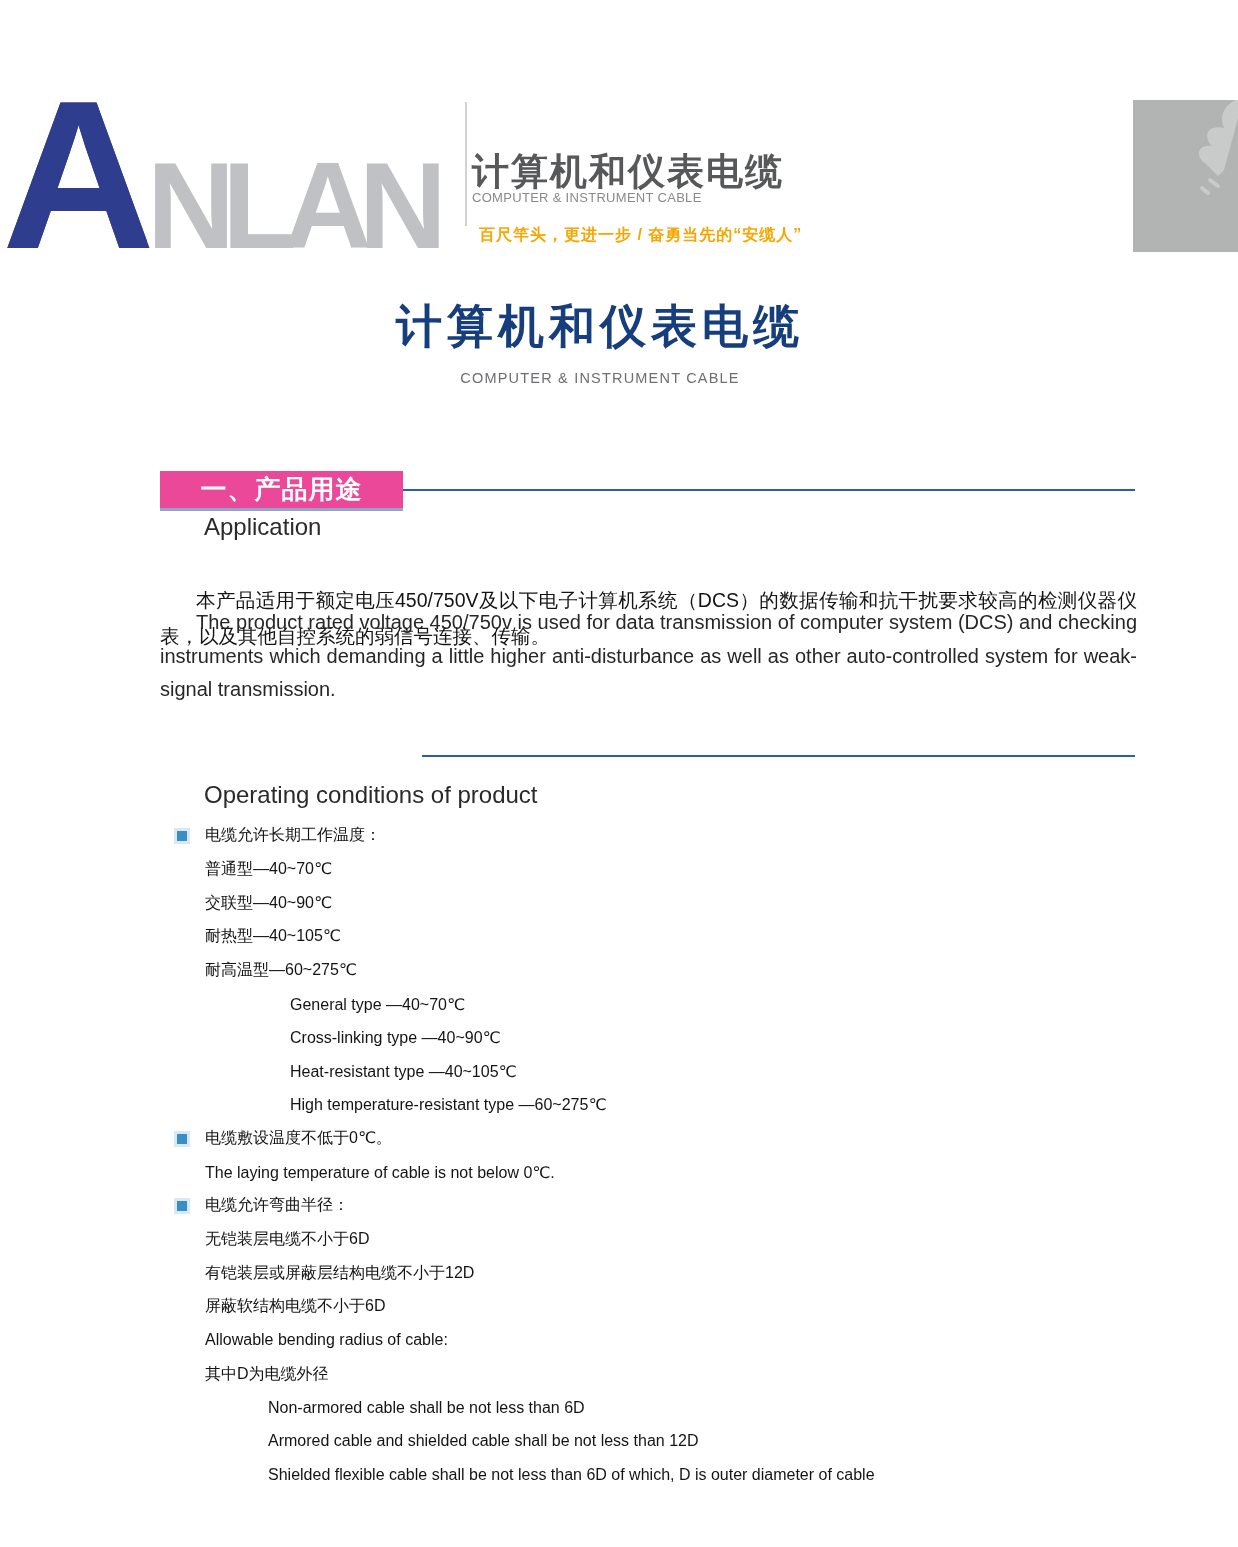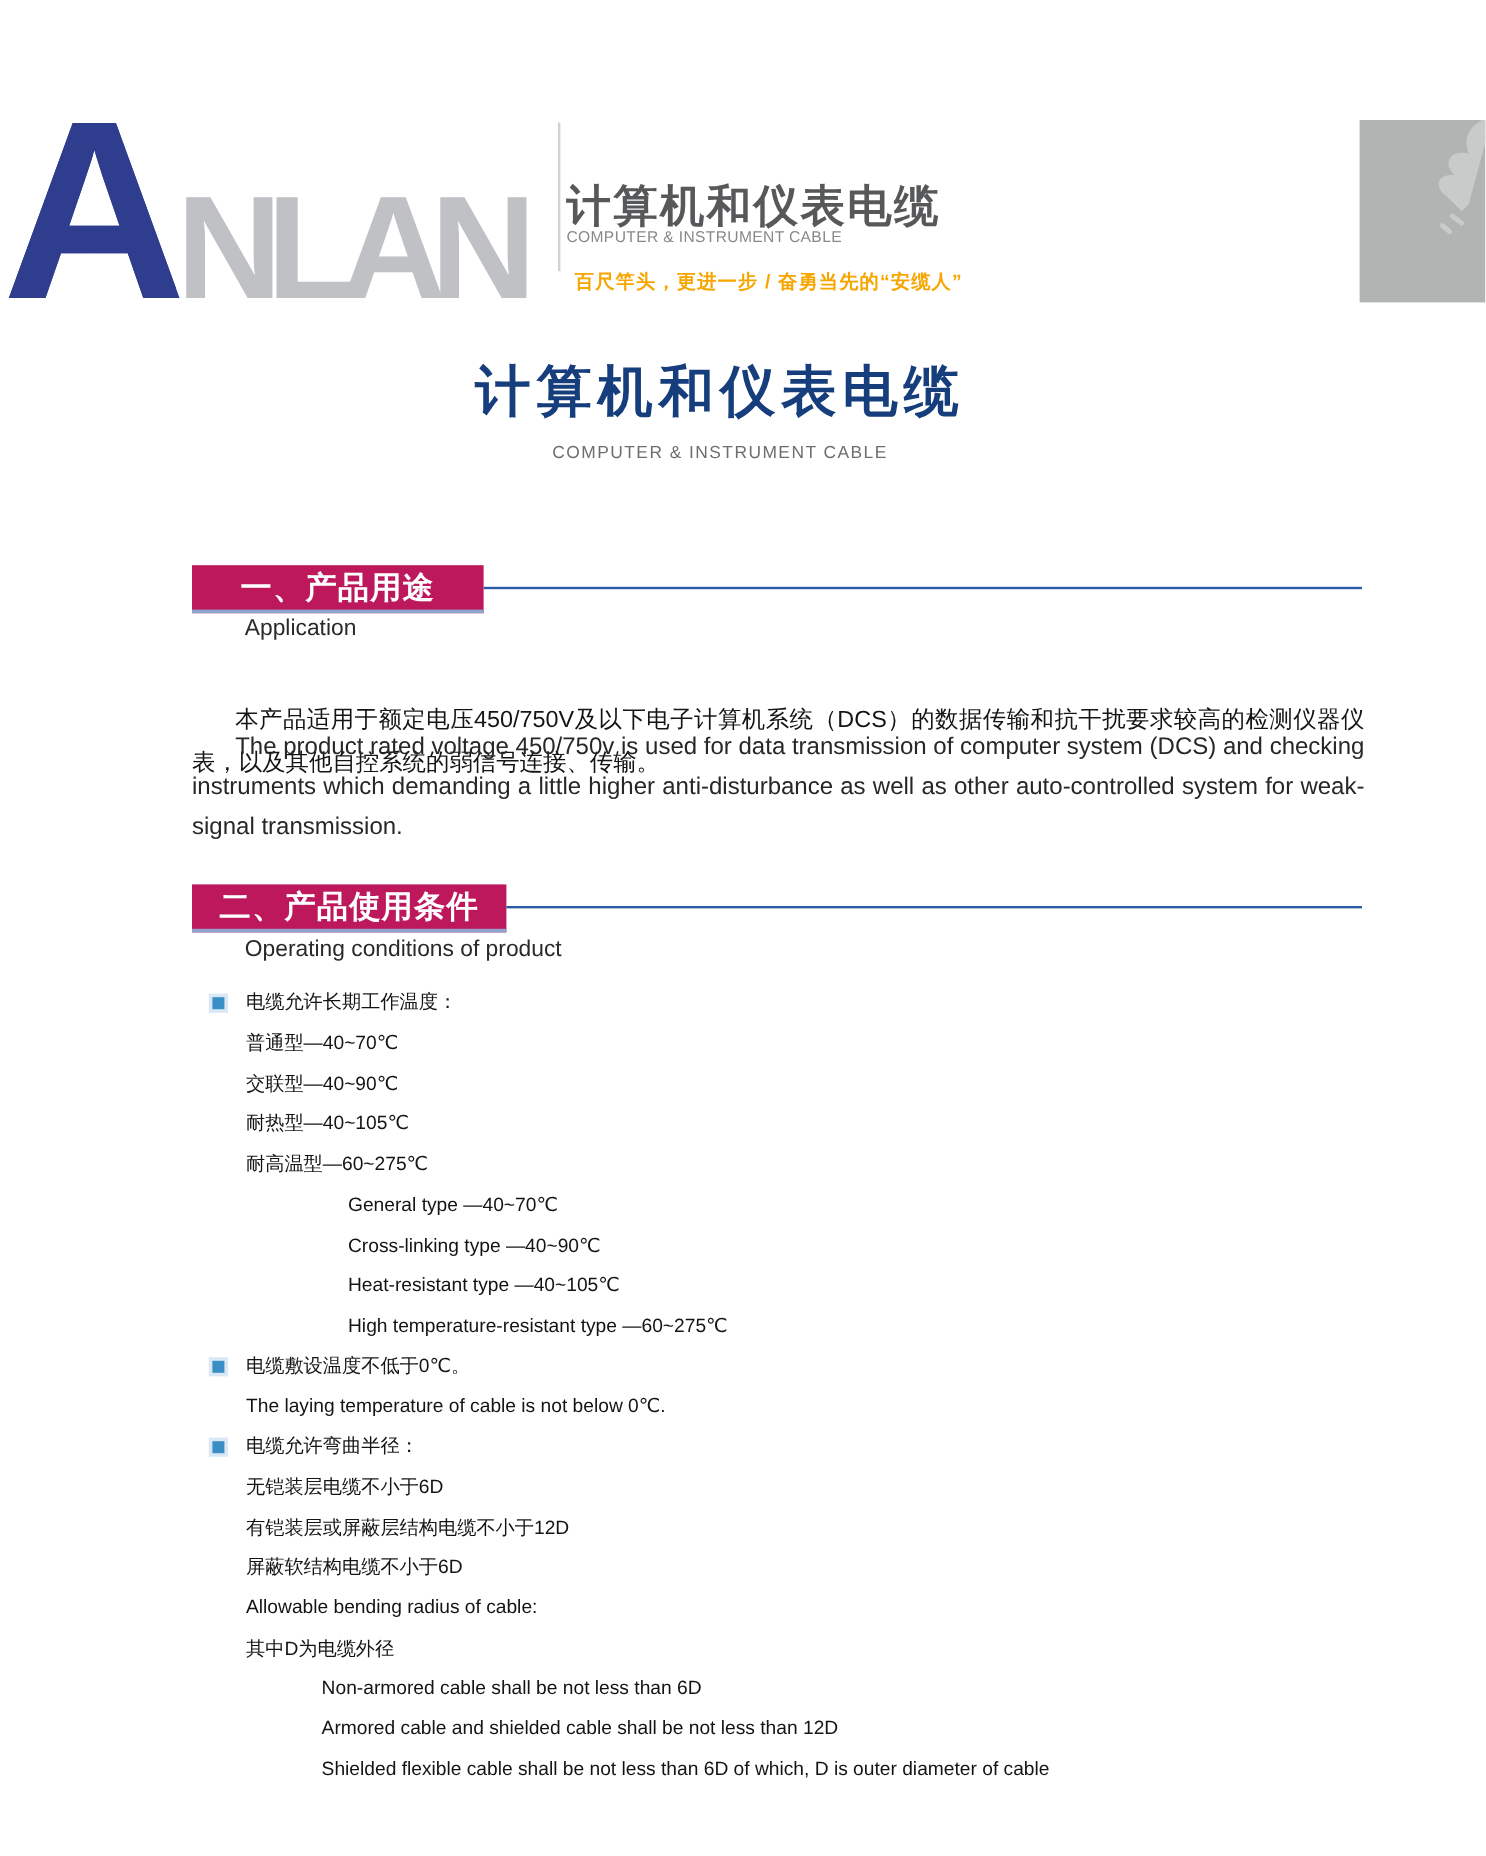--- a/index.html
+++ b/index.html
@@ -29,30 +29,30 @@
   .header-slogan{position:absolute;left:479px;top:206px;font-size:16px;font-weight:bold;color:#f7a600;letter-spacing:1px;margin-top:19px;}
   .corner-box{position:absolute;left:1133px;top:100px;width:105px;height:152px;background:#b2b4b3;overflow:hidden;}
   .corner-box svg{position:absolute;right:-8px;top:-6px;}
   
   .doc-title{position:absolute;left:0;top:296px;width:1200px;text-align:center;}
   .doc-title-cn{font-size:46px;font-weight:bold;color:#163e7c;letter-spacing:5px;margin:0;}
   .doc-title-en{margin-top:12px;font-size:14.5px;color:#6d6e71;letter-spacing:1.2px;}
   
   .banner{
     position:absolute;left:160px;height:37px;
-    background:#be185d;color:#ffffff;
+    background:#ec4899;color:#ffffff;
     font-size:26px;font-weight:bold;line-height:37px;text-align:center;
     border-bottom:3px solid #8fa5cd;letter-spacing:1px;
   }
   .banner-1{top:471px;width:243px;}
   .banner-2{top:737px;width:262px;}
   .banner-line{position:absolute;height:2px;background:#2d5ca8;}
   .banner-line-1{left:403px;top:489px;width:732px;}
   .banner-line-2{left:422px;top:755px;width:713px;}
-  .subtitle{position:absolute;left:204px;font-size:19px;color:#2a2a2b;}
+  .subtitle{position:absolute;left:204px;font-size:24px;color:#2a2a2b;}
   .subtitle-1{top:513px;}
   .subtitle-2{top:781px;}
   
   .para{position:absolute;left:160px;width:977px;text-align:justify;}
   .para-cn{top:558px;font-size:19.5px;line-height:36px;color:#141414;text-indent:36px;margin-top:24px;}
   .para-en{top:606px;font-size:20px;line-height:33.5px;color:#272728;text-indent:36px;}
   
   .conditions{position:absolute;left:160px;top:819px;width:980px;}
   .cond-line{
     position:relative;height:33.65px;display:flex;align-items:center;
@@ -89,21 +89,20 @@
     <h1 class="doc-title-cn">计算机和仪表电缆</h1>
     <div class="doc-title-en">COMPUTER &amp; INSTRUMENT CABLE</div>
   </div>
 
   <div class="banner banner-1">一、产品用途</div>
   <div class="banner-line banner-line-1"></div>
   <div class="subtitle subtitle-1">Application</div>
   <div class="para para-cn">本产品适用于额定电压450/750V及以下电子计算机系统（DCS）的数据传输和抗干扰要求较高的检测仪器仪表，以及其他自控系统的弱信号连接、传输。</div>
   <div class="para para-en">The product rated voltage 450/750v is used for data transmission of computer system (DCS) and checking instruments which demanding a little higher anti-disturbance as well as other auto-controlled system for weak-signal transmission.</div>
 
-  <div class="banner banner-2">二、产品使用条件</div>
   <div class="banner-line banner-line-2"></div>
   <div class="subtitle subtitle-2">Operating conditions of product</div>
 
   <div class="conditions">
       <div class="cond-line indent-0">
         <span class="bullet"></span>
         <span>电缆允许长期工作温度：</span>
       </div>
       <div class="cond-line indent-0">
         <span>普通型—40~70℃</span>

